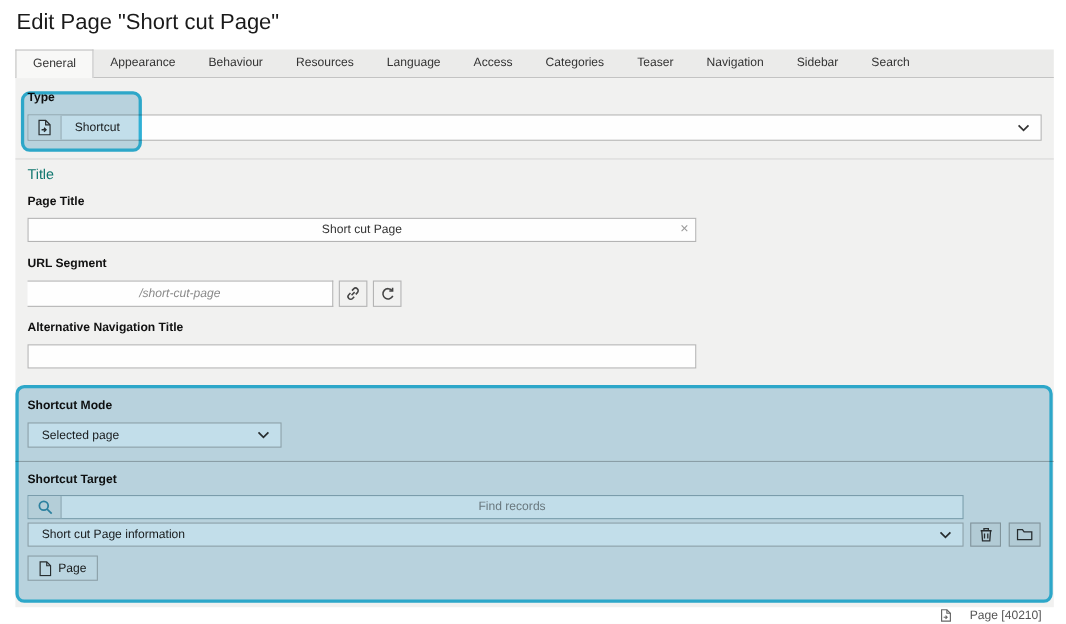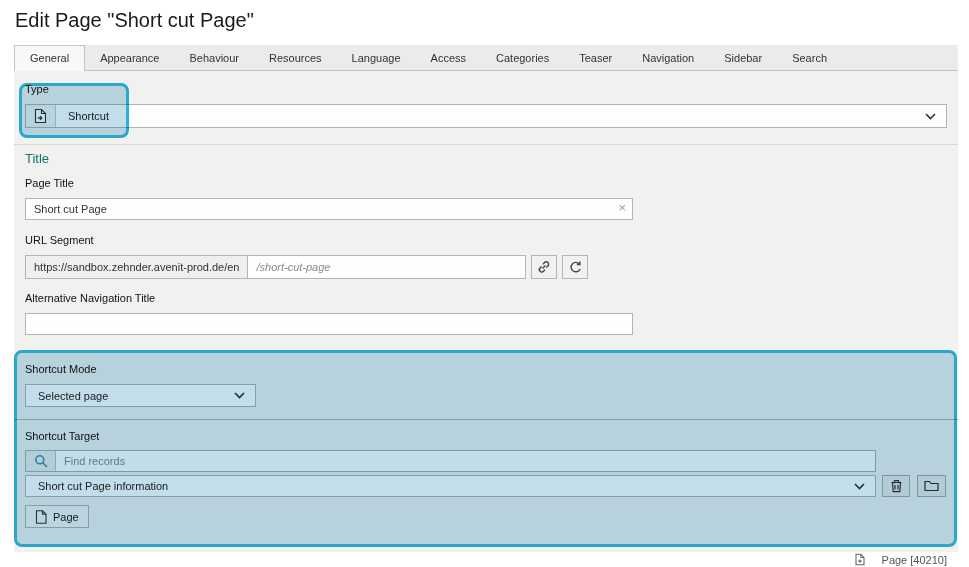--- a/index.html
+++ b/index.html
@@ -9,21 +9,21 @@
     background:#ffffff;
     font-family:"Liberation Sans", sans-serif;
     color:#222;
   }
   h1.page-title {
     margin:0; padding:9px 0 0 15px;
     font-size:20px; font-weight:400; color:#1a1a1a;
   }
   
   .tabbar {
-    display:flex; align-items:center;
+    display:flex; align-items:flex-start;
     margin:13px 11px 0 14px;
     background:#ebebea;
     border-bottom:1px solid #c3c3c3;
   }
   .tab {
     font-size:11px; color:#333;
     padding:6px 15px 6px;
     cursor:pointer; white-space:nowrap;
   }
   .tab.active {
@@ -34,28 +34,28 @@
     padding-bottom:7px;
   }
   
   .content {
     position:relative;
     margin:0 11px 0 14px;
     height:481px;
     background:#f1f1f0;
     padding:12px 11px 0;
   }
-  .fld-label { font-size:11px; font-weight:normal; color:#111; margin:0 0 9px; }
+  .fld-label { font-size:11px; font-weight:bold; color:#111; margin:0 0 9px; }
   .section-heading { font-size:13px; font-weight:400; color:#0f766e; margin:6px 0 11px; }
   .divider { border:none; border-top:1px solid #d8d8d7; margin:16px -11px 0; }
 
   .input {
     border:1px solid #b4b4b4; background:#fefefe;
     height:22px; font-size:11px; padding:0 8px; color:#333;
-    font-family:inherit; outline:none;
+    font-family:inherit; outline:none;text-align:center;
   }
   .input::placeholder { color:#8a8a8a; }
   .w608 { width:608px; }
 
   .sel {
     display:flex; align-items:center;
     border:1px solid #b4b4b4; background:#fefefe;
     height:24px; font-size:11px; color:#1e1e1e; cursor:pointer;
   }
   .sel .sel-text { padding-left:12px; }
@@ -177,21 +177,20 @@
   <div class="section-heading">Title</div>
 
   <div class="fld-label">Page Title</div>
   <div class="input-wrap">
     <input class="input w608" value="Short cut Page" style="">
     <span class="clear-x">×</span>
   </div>
 
   <div class="fld-label" style="margin-top:14px">URL Segment</div>
   <div class="url-row">
-    <span class="url-prefix">https://sandbox.zehnder.avenit-prod.de/en</span>
     <input class="input url-input" value="/short-cut-page" style="">
     <span class="icon-btn">
       <svg width="16" height="16" viewBox="0 0 16 16" fill="none" stroke="#444" stroke-width="1.4">
         <path d="M6.6 9.4l2.8-2.8"></path>
         <path d="M5.6 7.4L4.1 8.9a2.4 2.4 0 0 0 3.4 3.4L9 10.8"></path>
         <path d="M10.4 8.6L11.9 7a2.4 2.4 0 0 0-3.4-3.4L7 5.2"></path>
       </svg>
     </span>
     <span class="icon-btn">
       <svg width="15" height="15" viewBox="0 0 16 16" fill="none" stroke="#444" stroke-width="1.5">

